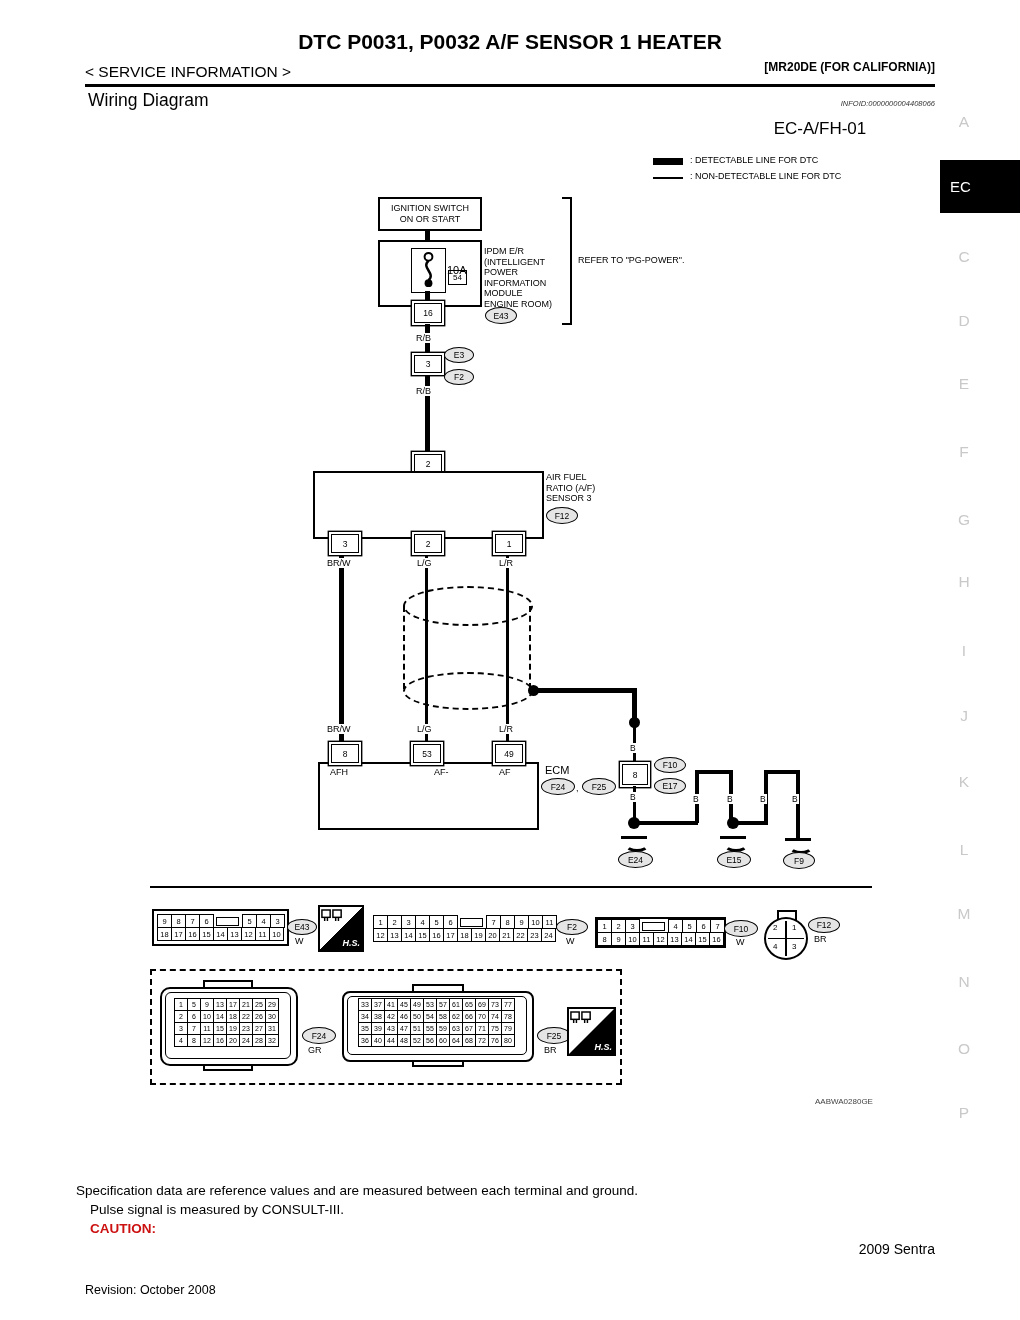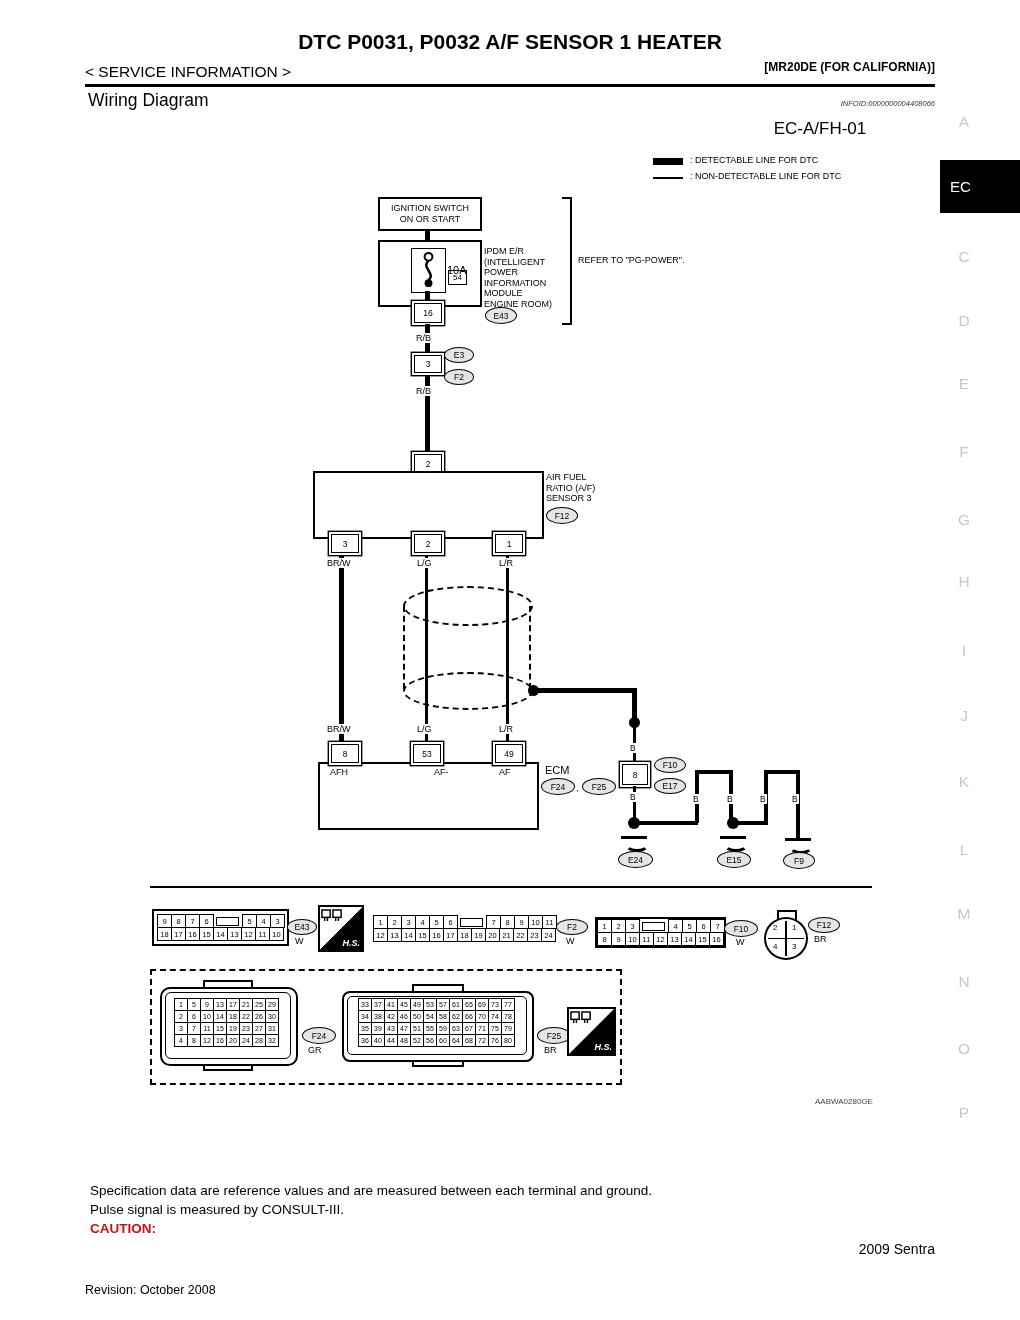--- a/index.html
+++ b/index.html
@@ -432,20 +432,20 @@
       <line x1="4" y1="10" x2="4" y2="14" stroke="#000" stroke-width="1.6"></line>
       <line x1="7" y1="10" x2="7" y2="14" stroke="#000" stroke-width="1.6"></line>
       <line x1="16" y1="10" x2="16" y2="14" stroke="#000" stroke-width="1.6"></line>
       <line x1="19" y1="10" x2="19" y2="14" stroke="#000" stroke-width="1.6"></line>
     </svg>
     <span class="hs-text">H.S.</span>
   </div>
 
   <div class="abs" style="left:815px;top:1097px;font-size:8px;color:#444;">AABWA0280GE</div>
 
-  <div class="abs notes" style="left:90px;top:1181px;">Specification data are reference values and are measured between each terminal and ground.</div>
+  <div class="abs notes" style="left:76px;top:1181px;">Specification data are reference values and are measured between each terminal and ground.</div>
   <div class="abs notes" style="left:90px;top:1200px;">Pulse signal is measured by CONSULT-III.</div>
   <div class="abs notes caution" style="left:90px;top:1219px;">CAUTION:</div>
 
   <div class="abs" style="left:85px;top:1283px;font-size:12.5px;">Revision: October 2008</div>
   <div class="abs" style="right:85px;top:1241px;font-size:14px;">2009 Sentra</div>
 
 </div>
 
 </body></html>

